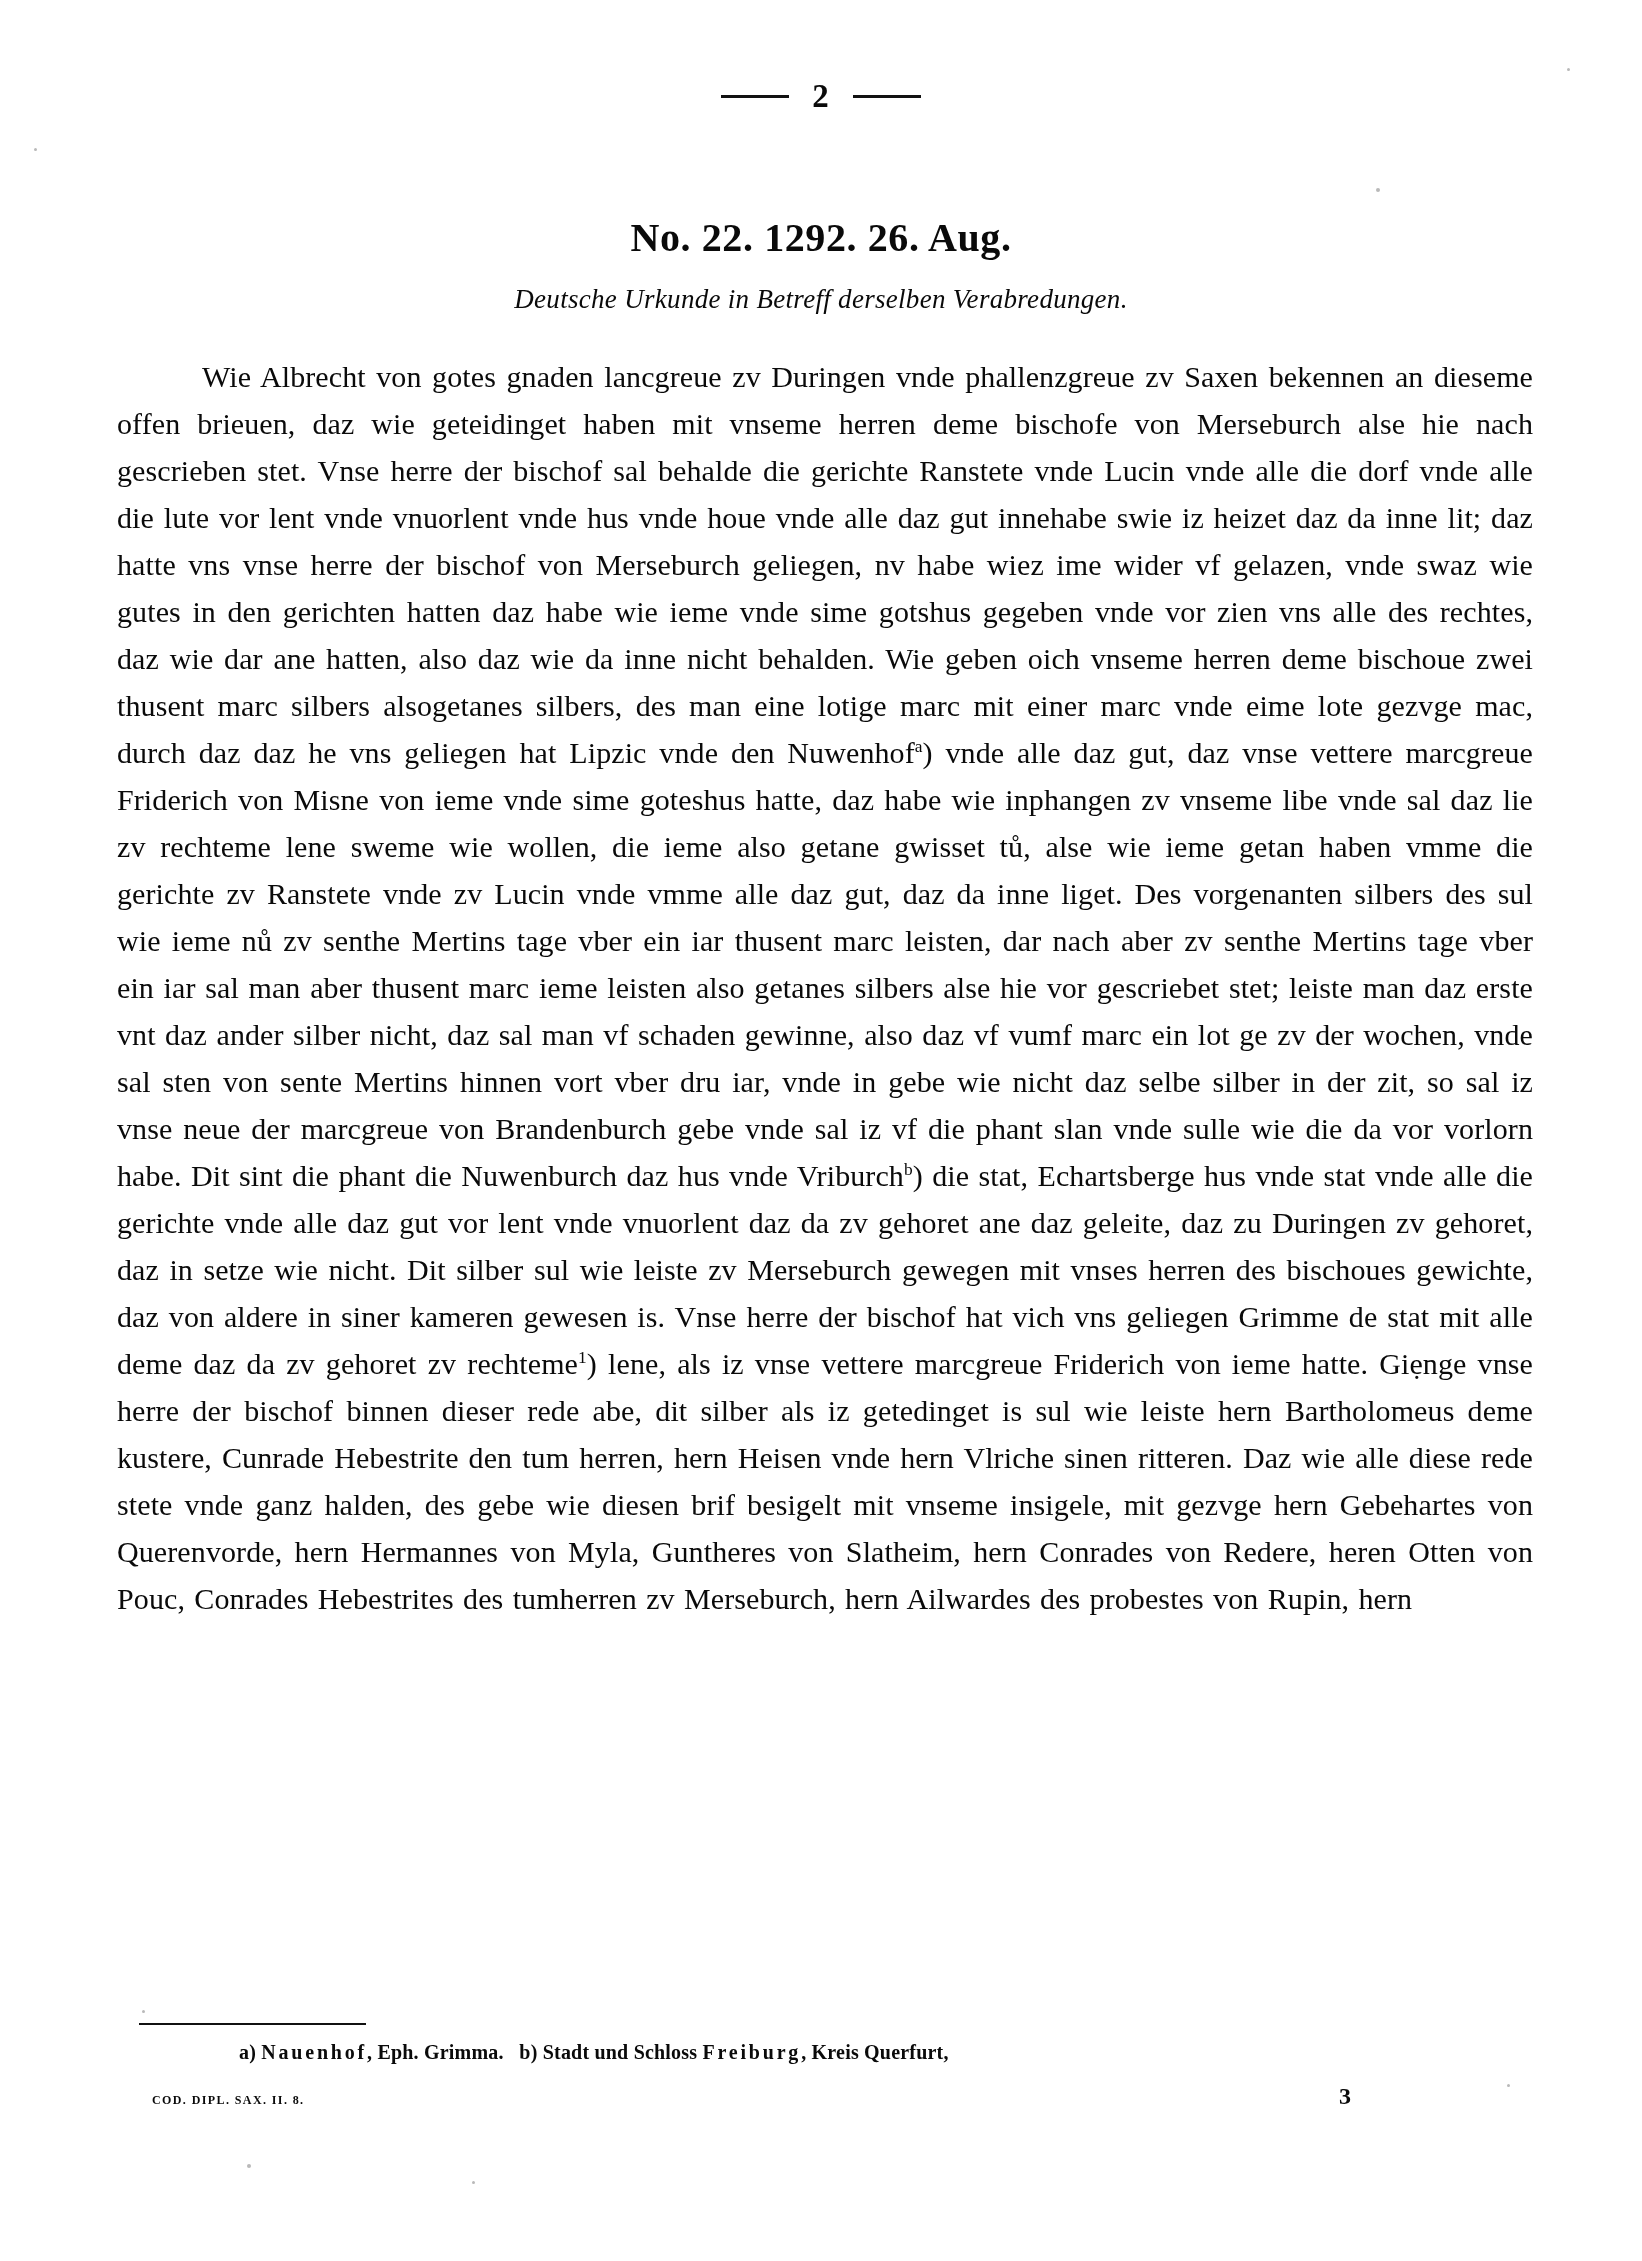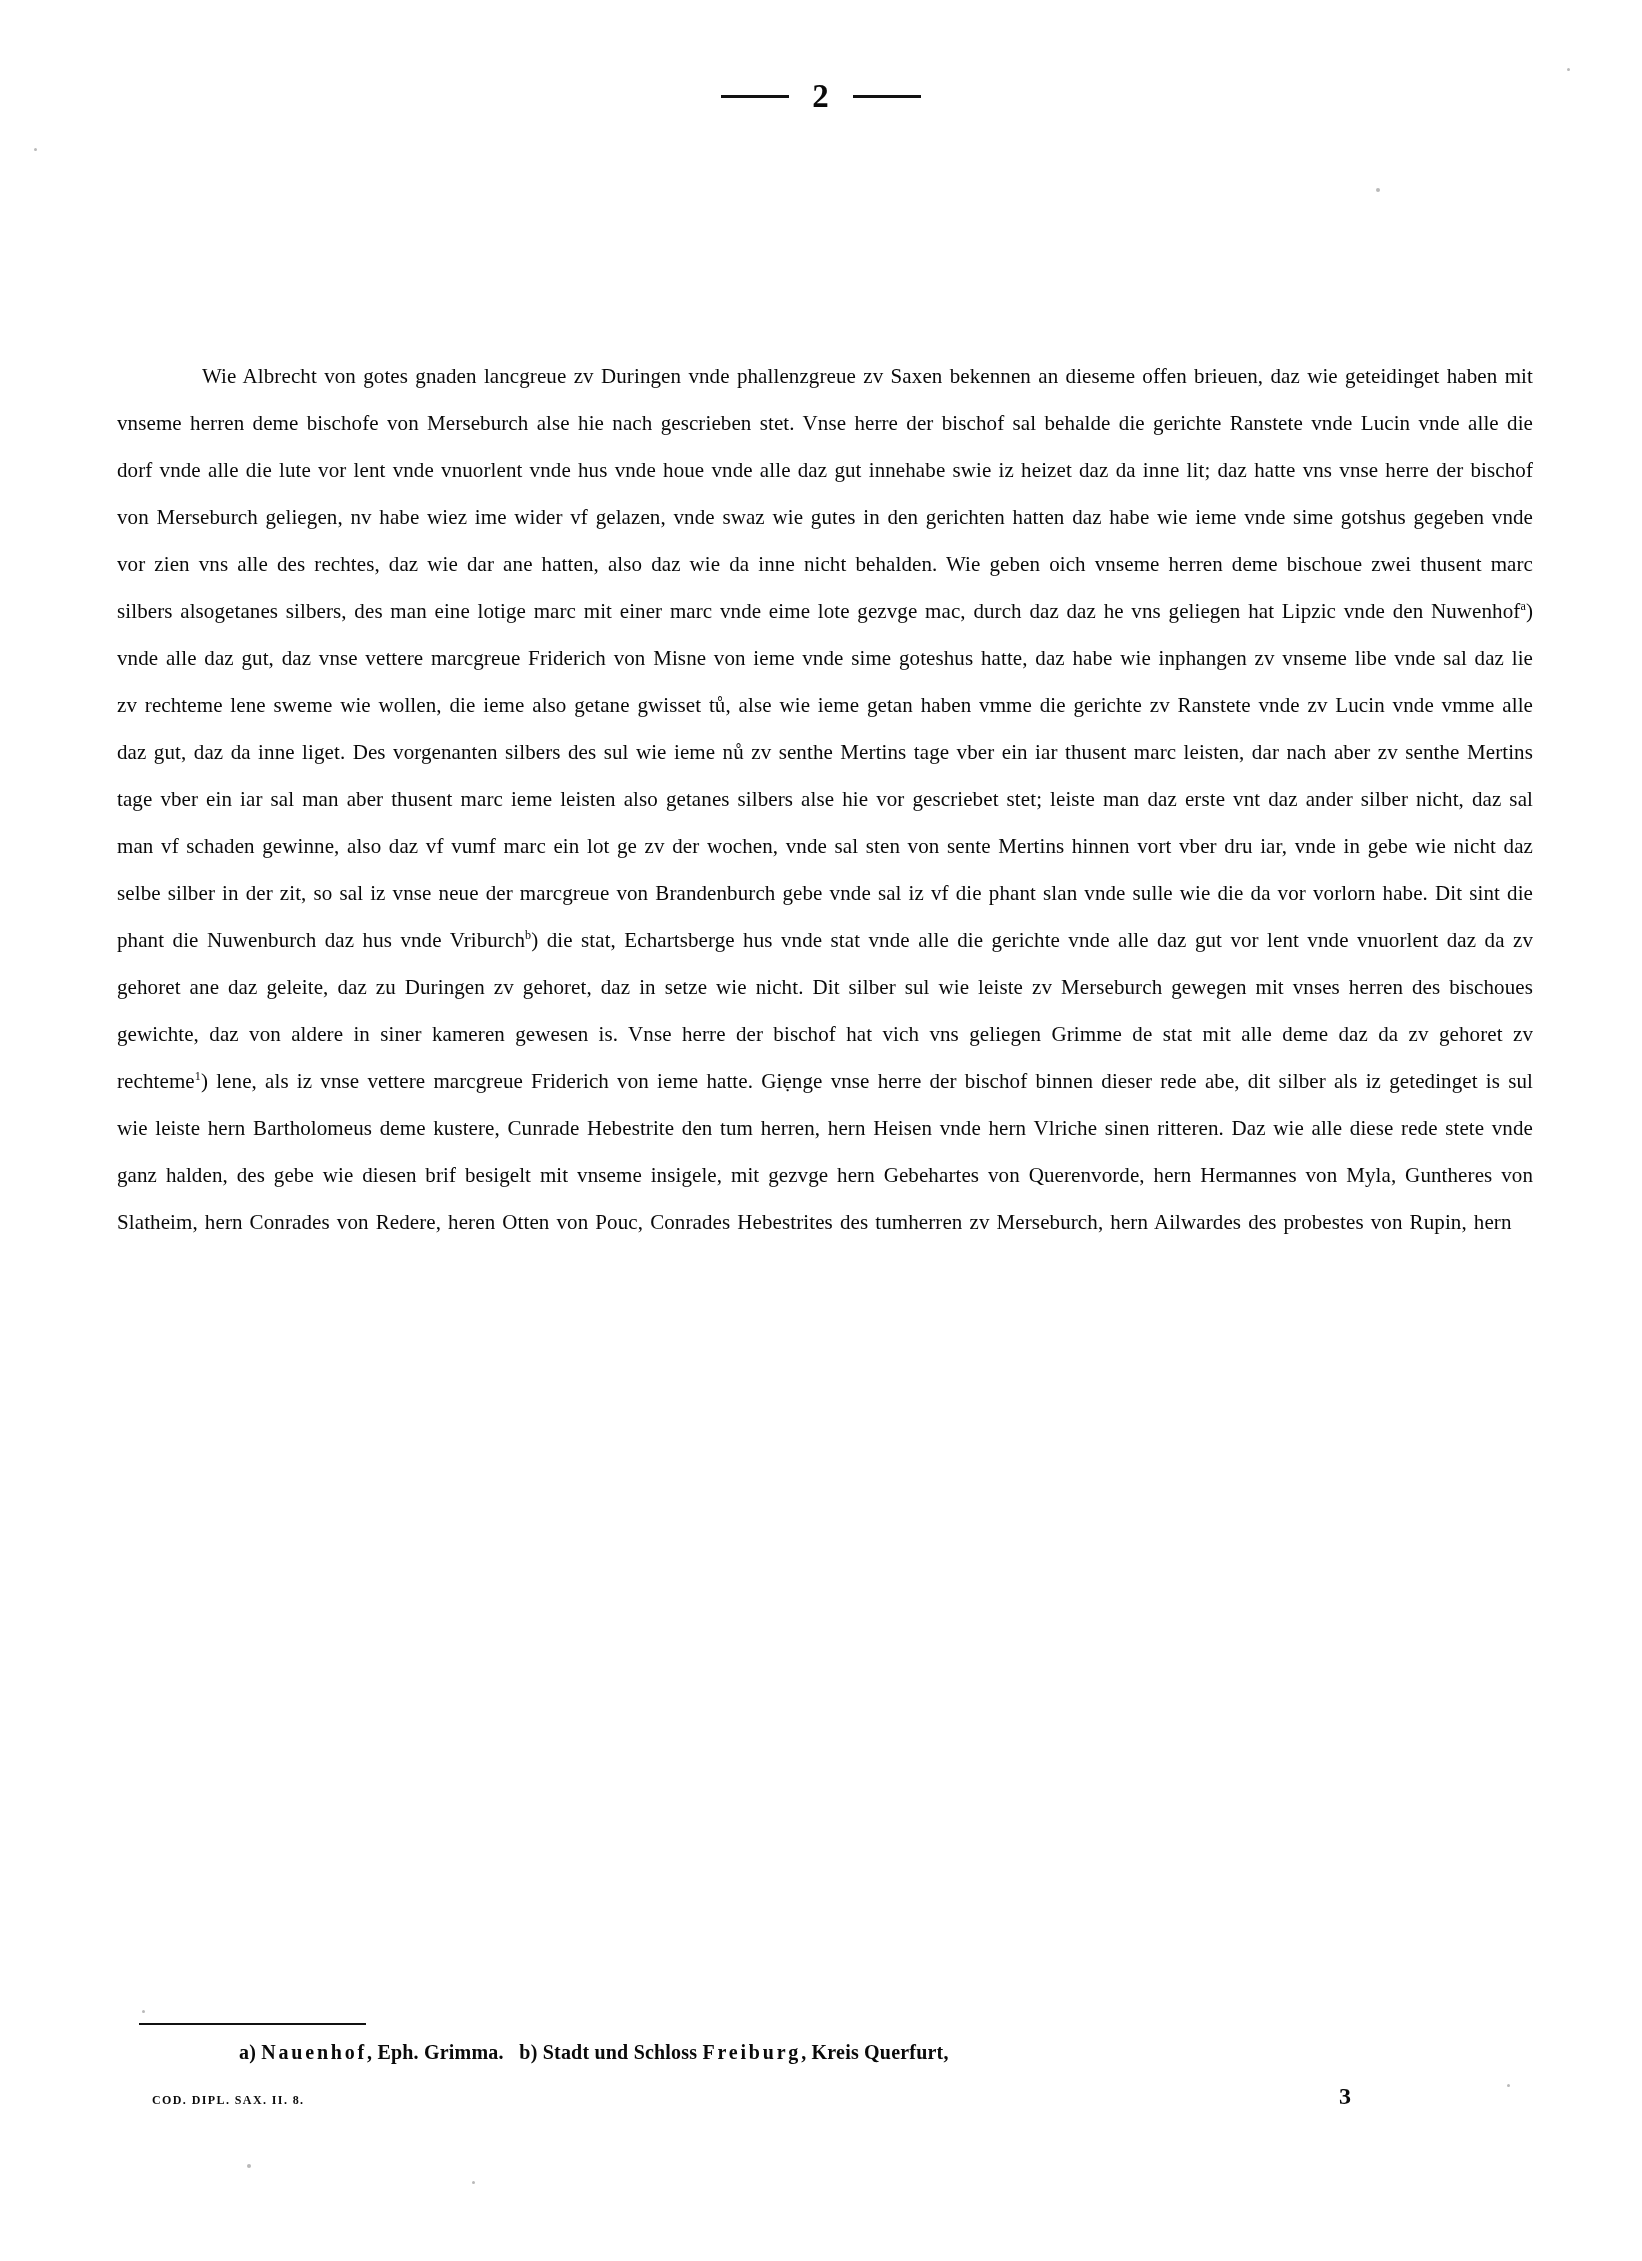--- a/index.html
+++ b/index.html
@@ -62,21 +62,21 @@
     line-height: 1.1;
     letter-spacing: 0.3px;
   }
 
   
   .body-text {
     position: absolute;
     top: 353px;
     left: 117px;
     width: 1416px;
-    font-size: 21px;
+    font-size: 30px;
     line-height: 47px;
     text-align: justify;
     text-align-last: left;
     letter-spacing: 0.1px;
     word-spacing: 1.7px;
   }
   .body-text p {
     margin: 0;
     text-indent: 85px;
   }
@@ -143,20 +143,24 @@
 <body>
 
 <div class="page">
 
   <div class="running-head">
     <span class="rh-rule"></span>
     <span class="rh-num">2</span>
     <span class="rh-rule"></span>
   </div>
 
+  <div class="title-block">
+    <h1 class="doc-title">No. 22.   1292.   26. Aug.</h1>
+    <p class="doc-subtitle">Deutsche Urkunde in Betreff derselben Verabredungen.</p>
+  </div>
 
   <div class="body-text">
     <p>Wie Albrecht von gotes gnaden lancgreue zv Duringen vnde phallenzgreue zv Saxen bekennen an dieseme offen brieuen, daz wie geteidinget haben mit vnseme herren deme bischofe von Merseburch alse hie nach gescrieben stet. Vnse herre der bischof sal behalde die gerichte Ranstete vnde Lucin vnde alle die dorf vnde alle die lute vor lent vnde vnuorlent vnde hus vnde houe vnde alle daz gut innehabe swie iz heizet daz da inne lit; daz hatte vns vnse herre der bischof von Merseburch geliegen, nv habe wiez ime wider vf gelazen, vnde swaz wie gutes in den gerichten hatten daz habe wie ieme vnde sime gotshus gegeben vnde vor zien vns alle des rechtes, daz wie dar ane hatten, also daz wie da inne nicht behalden. Wie geben oich vnseme herren deme bischoue zwei thusent marc silbers alsogetanes silbers, des man eine lotige marc mit einer marc vnde eime lote gezvge mac, durch daz daz he vns geliegen hat Lipzic vnde den Nuwenhof<sup>a</sup>) vnde alle daz gut, daz vnse vettere marcgreue Friderich von Misne von ieme vnde sime goteshus hatte, daz habe wie inphangen zv vnseme libe vnde sal daz lie zv rechteme lene sweme wie wollen, die ieme also getane gwisset tů, alse wie ieme getan haben vmme die gerichte zv Ranstete vnde zv Lucin vnde vmme alle daz gut, daz da inne liget. Des vorgenanten silbers des sul wie ieme nů zv senthe Mertins tage vber ein iar thusent marc leisten, dar nach aber zv senthe Mertins tage vber ein iar sal man aber thusent marc ieme leisten also getanes silbers alse hie vor gescriebet stet; leiste man daz erste vnt daz ander silber nicht, daz sal man vf schaden gewinne, also daz vf vumf marc ein lot ge zv der wochen, vnde sal sten von sente Mertins hinnen vort vber dru iar, vnde in gebe wie nicht daz selbe silber in der zit, so sal iz vnse neue der marcgreue von Brandenburch gebe vnde sal iz vf die phant slan vnde sulle wie die da vor vorlorn habe. Dit sint die phant die Nuwenburch daz hus vnde Vriburch<sup>b</sup>) die stat, Echartsberge hus vnde stat vnde alle die gerichte vnde alle daz gut vor lent vnde vnuorlent daz da zv gehoret ane daz geleite, daz zu Duringen zv gehoret, daz in setze wie nicht. Dit silber sul wie leiste zv Merseburch gewegen mit vnses herren des bischoues gewichte, daz von aldere in siner kameren gewesen is. Vnse herre der bischof hat vich vns geliegen Grimme de stat mit alle deme daz da zv gehoret zv rechteme<sup>1</sup>) lene, als iz vnse vettere marcgreue Friderich von ieme hatte. Giẹnge vnse herre der bischof binnen dieser rede abe, dit silber als iz getedinget is sul wie leiste hern Bartholomeus deme kustere, Cunrade Hebestrite den tum herren, hern Heisen vnde hern Vlriche sinen ritteren. Daz wie alle diese rede stete vnde ganz halden, des gebe wie diesen brif besigelt mit vnseme insigele, mit gezvge hern Gebehartes von Querenvorde, hern Hermannes von Myla, Guntheres von Slatheim, hern Conrades von Redere, heren Otten von Pouc, Conrades Hebestrites des tumherren zv Merseburch, hern Ailwardes des probestes von Rupin, hern</p>
   </div>
 
   <div class="footnote-rule"></div>
 
   <div class="footnotes">
     <p class="fn-line fn-a">a) <span class="gesperrt">Nauenhof</span>, Eph. Grimma.&nbsp;&nbsp; b) Stadt und Schloss <span class="gesperrt">Freiburg</span>, Kreis Querfurt,</p>
   </div>

